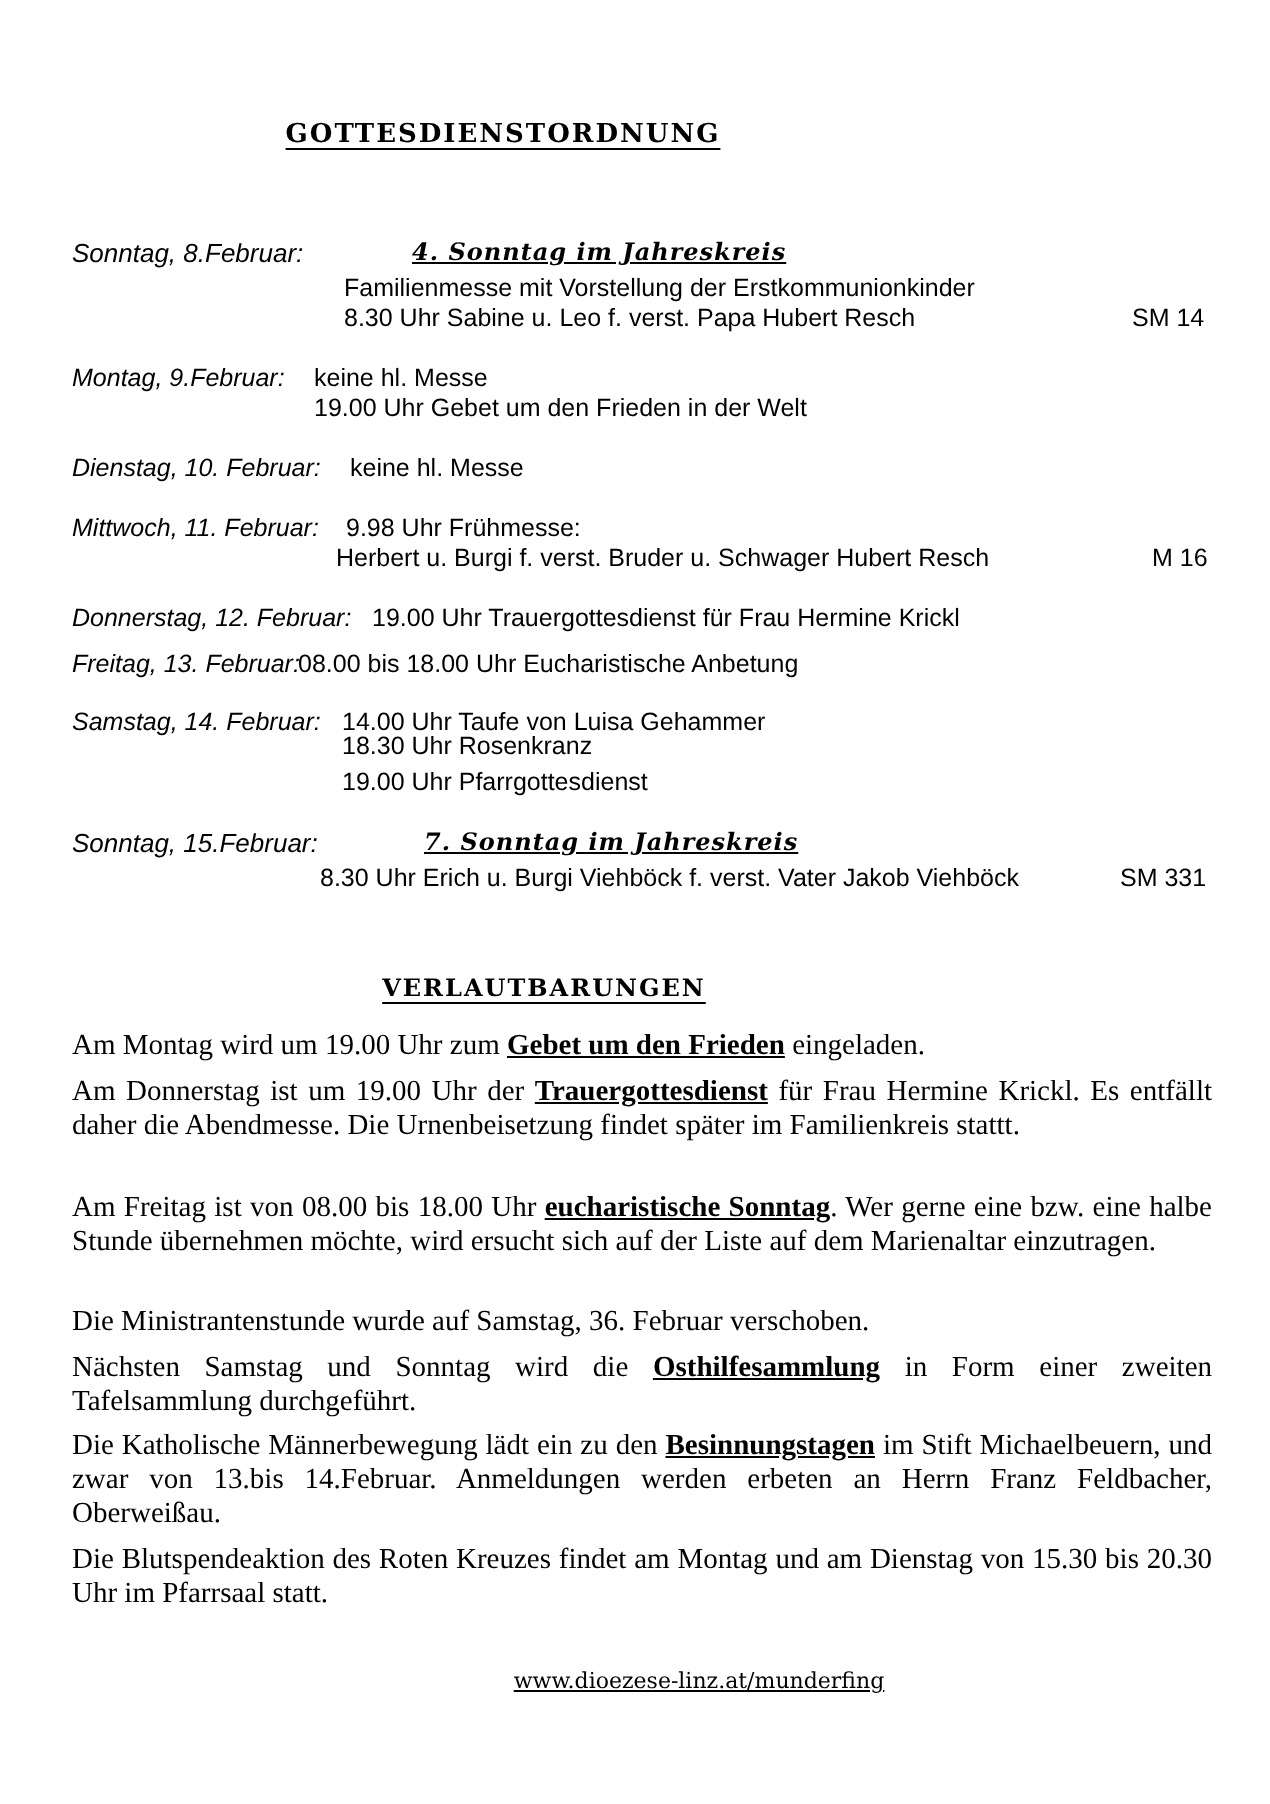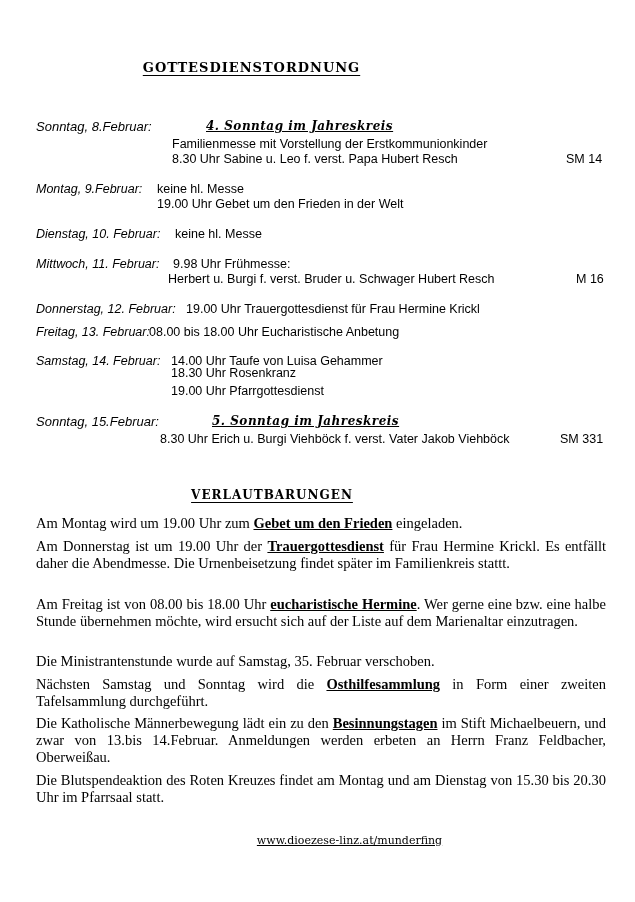--- a/index.html
+++ b/index.html
@@ -65,34 +65,34 @@
 
 <div>
   <div class="abs sans day" style="left:36px; top:354px;">Samstag, 14. Februar:</div>
   <div class="abs sans" style="left:171px; top:354px;">14.00 Uhr Taufe von Luisa Gehammer</div>
   <div class="abs sans" style="left:171px; top:366px;">18.30 Uhr Rosenkranz</div>
   <div class="abs sans" style="left:171px; top:384px;">19.00 Uhr Pfarrgottesdienst</div>
 </div>
 
 <div>
   <div class="abs sans day-b" style="left:36px; top:414px;">Sonntag, 15.Februar:</div>
-  <div class="abs liturgy" style="left:178px; top:414px;">5. Sonntag im Jahreskreis</div>
+  <div class="abs liturgy" style="left:178px; top:414px;">7. Sonntag im Jahreskreis</div>
   <div class="abs sans" style="left:160px; top:432px;">8.30 Uhr Erich u. Burgi Viehböck f. verst. Vater Jakob Viehböck</div>
   <div class="abs sans" style="left:560px; top:432px;">SM 331</div>
 </div>
 
 <div class="abs title" style="left:0; width:544px; text-align:center; top:483px; font-size:17px;">Verlautbarungen</div>
 
 <div class="para serif" style="top:515px;"><span>Am Montag wird um 19.00 Uhr zum </span><b>Gebet um den Frieden</b><span> eingeladen.</span></div>
 
 <div class="para serif" style="top:538px;"><span>Am Donnerstag ist um 19.00 Uhr der </span><b>Trauergottesdienst</b><span> für Frau Hermine Krickl. Es entfällt daher die Abendmesse. Die Urnenbeisetzung findet später im Familienkreis stattt.</span></div>
 
-<div class="para serif" style="top:596px;"><span>Am Freitag ist von 08.00 bis 18.00 Uhr </span><b>eucharistische Hermine</b><span>. Wer gerne eine bzw. eine halbe Stunde übernehmen möchte, wird ersucht sich auf der Liste auf dem Marienaltar einzutragen.</span></div>
+<div class="para serif" style="top:596px;"><span>Am Freitag ist von 08.00 bis 18.00 Uhr </span><b>eucharistische Sonntag</b><span>. Wer gerne eine bzw. eine halbe Stunde übernehmen möchte, wird ersucht sich auf der Liste auf dem Marienaltar einzutragen.</span></div>
 
-<div class="para serif" style="top:653px;"><span>Die Ministrantenstunde wurde auf Samstag, 35. Februar verschoben.</span></div>
+<div class="para serif" style="top:653px;"><span>Die Ministrantenstunde wurde auf Samstag, 36. Februar verschoben.</span></div>
 
 <div class="para serif" style="top:676px;"><span>Nächsten Samstag und Sonntag wird die </span><b>Osthilfesammlung</b><span> in Form einer zweiten Tafelsammlung durchgeführt.</span></div>
 
 <div class="para serif" style="top:715px;"><span>Die Katholische Männerbewegung lädt ein zu den </span><b>Besinnungstagen</b><span> im Stift Michaelbeuern, und zwar von 13.bis 14.Februar. Anmeldungen werden erbeten an Herrn Franz Feldbacher, Oberweißau.</span></div>
 
 <div class="para serif" style="top:772px;"><span>Die Blutspendeaktion des Roten Kreuzes findet am Montag und am Dienstag von 15.30 bis 20.30 Uhr im Pfarrsaal statt.</span></div>
 
 <div class="abs footer" style="left:0; width:635px; text-align:center; top:834px;margin-left:32px;">www.dioezese-linz.at/munderfing</div>
 
 </body></html>

